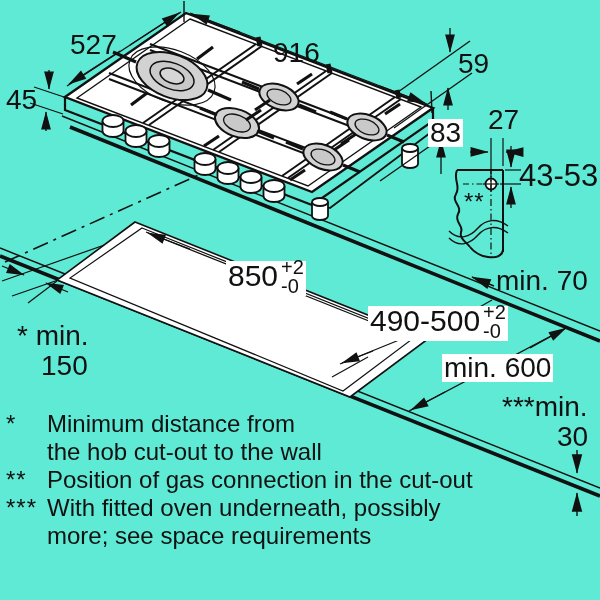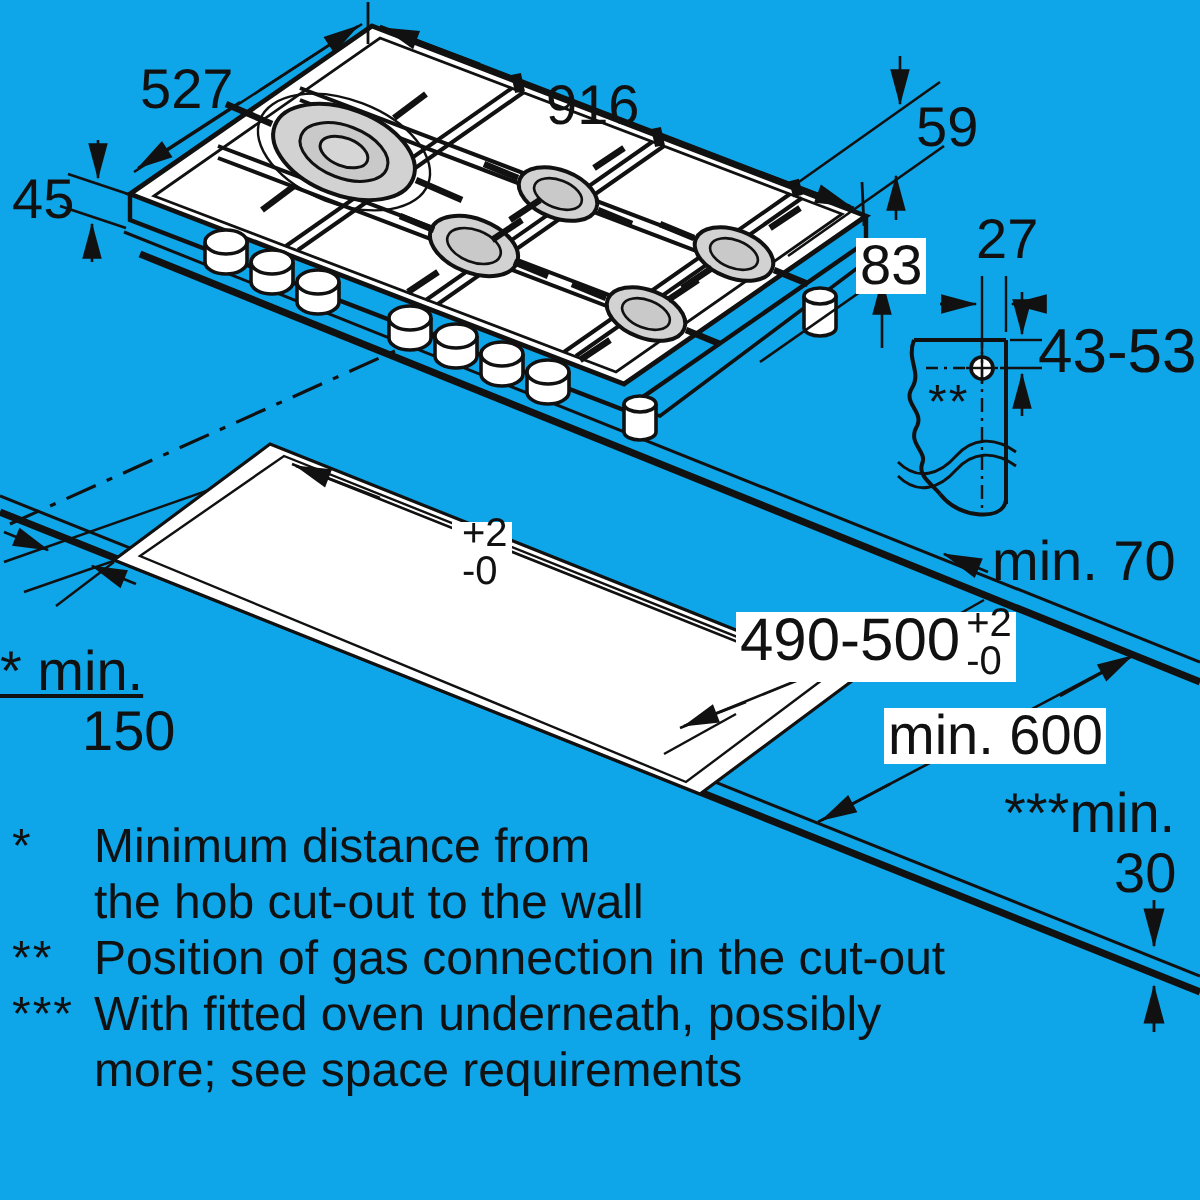--- a/index.html
+++ b/index.html
@@ -1,16 +1,16 @@
 <!DOCTYPE html>
 <html><head>
 <meta charset="utf-8">
 <style>
   html,body{margin:0;padding:0;background:#fff;}
-  #stage{position:relative;width:600px;height:600px;background:#0ea5e9;overflow:hidden;
+  #stage{position:relative;width:600px;height:600px;background:#5eead4;overflow:hidden;
          font-family:"Liberation Sans", sans-serif;color:#111;}
   #diagram-svg{position:absolute;left:0;top:0;}
   .txt{position:absolute;white-space:nowrap;color:#111;}
   .dim{font-size:28px;line-height:1;}
   .dim-lg{font-size:30px;line-height:1;background:#fff;padding:0 2px;}
   .wbg{background:#fff;padding:0 2px;}
   .tol{display:inline-block;vertical-align:top;margin-left:3px;margin-top:-3px;
        line-height:0.95;font-size:20px;text-align:left;}
   .tol span{display:block;}
   .small-dim{font-size:31px;line-height:1;}
@@ -226,29 +226,29 @@
 <div class="txt dim" style="left:70px;top:31px;">527</div>
 <div class="txt dim" style="left:273px;top:39px;">916</div>
 <div class="txt dim" style="left:458px;top:50px;">59</div>
 <div class="txt dim" style="left:6px;top:86px;">45</div>
 <div class="txt dim wbg" style="left:428px;top:119px;">83</div>
 <div class="txt dim" style="left:488px;top:106px;">27</div>
 <div class="txt small-dim" style="left:519px;top:160px;">43-53</div>
 <div class="txt marker-txt" style="left:464px;top:190px;">**</div>
 
 <div class="txt dim-lg" style="left:226px;top:261px;">
-  <span class="tol"><span>+2</span><span>-0</span></span>
+  <span>850</span><span class="tol"><span>+2</span><span>-0</span></span>
 </div>
 <div class="txt dim-lg" style="left:368px;top:306px;">
   <span>490-500</span><span class="tol"><span>+2</span><span>-0</span></span>
 </div>
 
 <div class="txt dim" style="left:496px;top:267px;">min. 70</div>
 <div class="txt dim wbg" style="left:442px;top:354px;">min. 600</div>
-<div class="txt dim" style="left:0;top:322px;text-decoration:underline;">* min.</div>
+<div class="txt dim" style="left:17px;top:322px;">* min.</div>
 <div class="txt dim" style="left:41px;top:352px;">150</div>
 <div class="txt dim" style="left:502px;top:393px;">***min.</div>
 <div class="txt dim" style="left:557px;top:423px;">30</div>
 
 <div id="footnotes">
   <div class="fn-row">
         <span class="fn-marker">*</span>
         <span>Minimum distance from</span>
       </div>
   <div class="fn-row">

